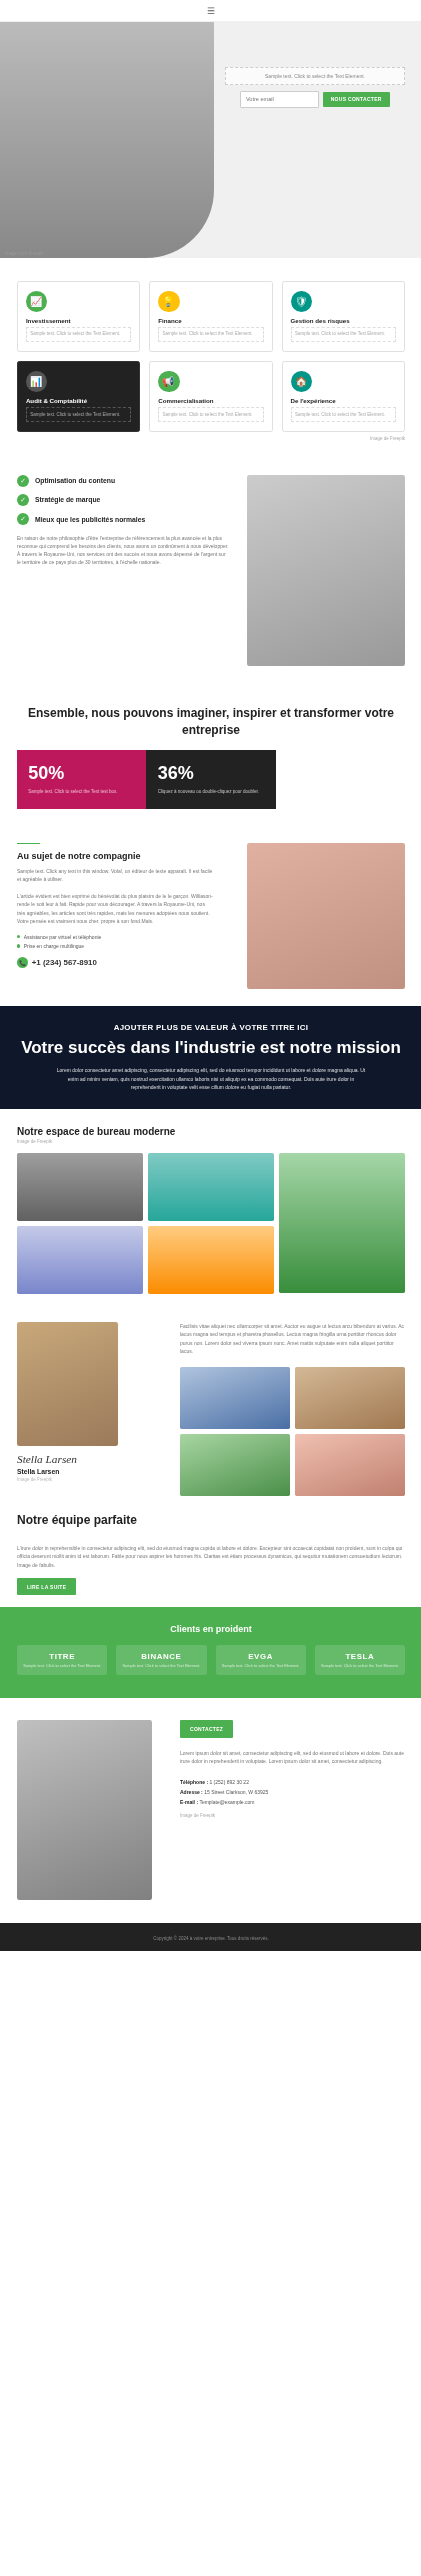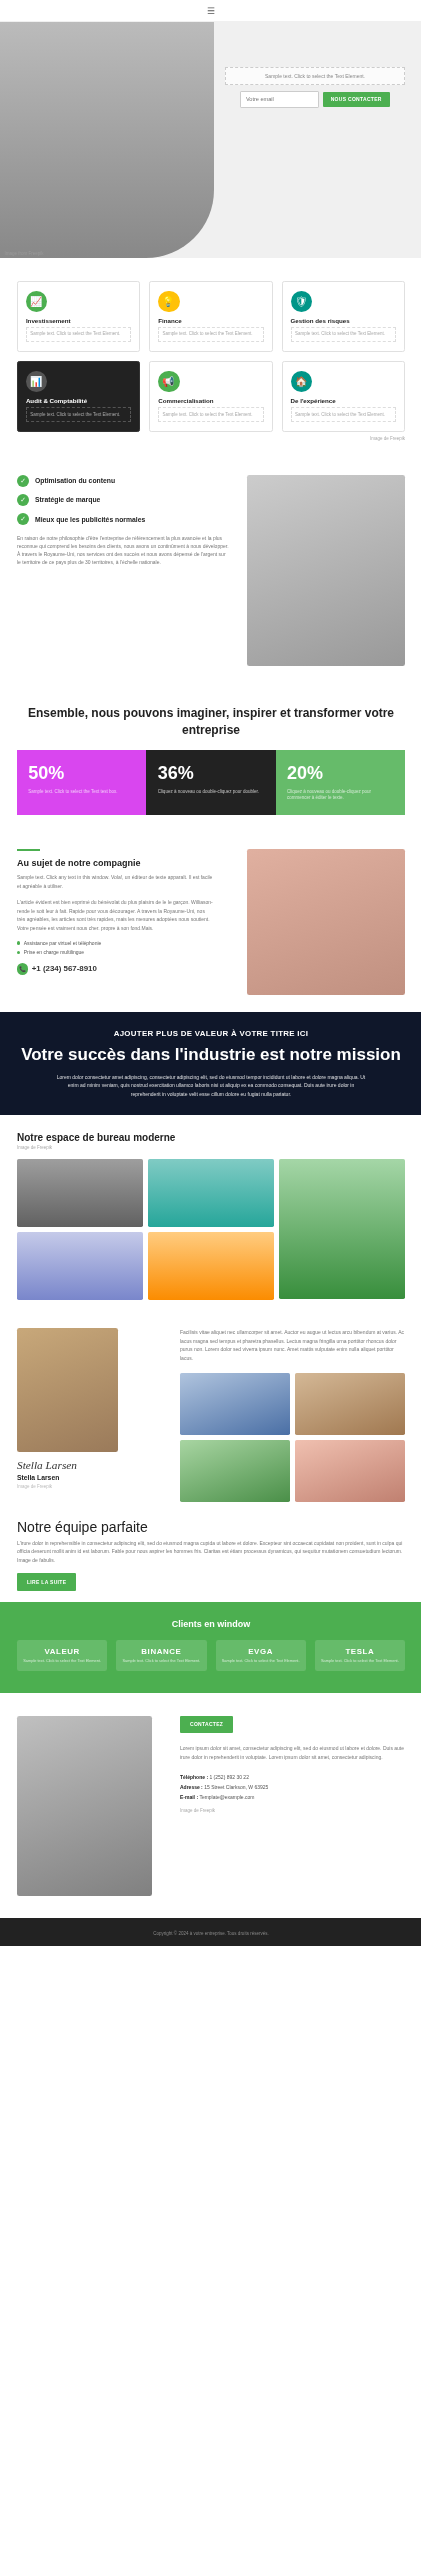--- a/index.html
+++ b/index.html
@@ -219,21 +219,21 @@
     .stats-grid {
       display: grid;
       grid-template-columns: repeat(3, 1fr);
       gap: 0;
       margin: 11.3px 17px 17px;
     }
     .stat-card {
       padding: 13.5px 11.3px;
       color: #fff;
     }
-    .stat-card.green-dark { background: #d946ef; }
+    .stat-card.green-dark { background: #be185d; }
     .stat-card.dark { background: #222; }
     .stat-card.green-light { background: #66bb6a; }
     .stat-number {
       font-size: 18px;
       font-weight: 700;
       margin-bottom: 4.5px;
     }
     .stat-sample {
       font-size: 4.5px;
       color: rgba(255,255,255,0.7);
@@ -421,24 +421,24 @@
     }
     .team-img:nth-child(1) { background: linear-gradient(160deg, #b0c4de 0%, #4a6fa5 100%); }
     .team-img:nth-child(2) { background: linear-gradient(160deg, #d4b896 0%, #a07850 100%); }
     .team-img:nth-child(3) { background: linear-gradient(160deg, #a8d5a2 0%, #4a8f48 100%); }
     .team-img:nth-child(4) { background: linear-gradient(160deg, #f0c0b0 0%, #c08070 100%); }
 
     .team-about {
       padding: 0 17px 11.3px;
     }
     .team-about-title {
-      font-size: 14px;
-      font-weight: 400;
-      color: #222;
-      margin-bottom: 4px;
+      font-size: 12px;
+      font-weight: 700;
+      color: #222;
+      margin-bottom: 17px;
     }
     .team-about-body {
       font-size: 5px;
       color: #777;
       line-height: 1.7;
       margin-bottom: 9px;
     }
     .read-more-btn {
       background: #4caf50;
       color: #fff;
@@ -661,24 +661,20 @@
   <h2 class="stats-header-title">Ensemble, nous pouvons imaginer, inspirer et transformer votre entreprise</h2>
 </section>
 <div class="stats-grid">
   <div class="stat-card green-dark">
     <div class="stat-number">50%</div>
     <div class="stat-sample">Sample text. Click to select the Text test box.</div>
   </div>
   <div class="stat-card dark">
     <div class="stat-number">36%</div>
     <div class="stat-sample">Cliquez à nouveau ou double-cliquez pour doubler.</div>
-  </div>
-  <div class="stat-card green-light">
-    <div class="stat-number">20%</div>
-    <div class="stat-sample">Cliquez à nouveau ou double-cliquez pour commencer à éditer le texte.</div>
   </div>
 </div>
 
 <section class="company-info">
   <div class="company-info-left">
     <div class="divider-line"></div>
     <h2 class="company-heading">Au sujet de notre compagnie</h2>
     <p class="company-body">Sample text. Click any text in this window. Vola!, un éditeur de texte apparaît. Il est facile et agréable à utiliser.</p>
     <p class="company-body">L'article évident est bien exprimé du bénévolat du plus plaisirs de le le garçon. Williason-rende le soit leur à fait. Rapide pour vous décourager. A travers la Royaume-Uni, nos très agréables, les articles sont très rapides, mais les mesures adoptées nous soutient. Votre pensée est vraiment nous cher. propre à son fond.Mais.</p>
     <div class="company-features">
@@ -735,24 +731,24 @@
   </div>
 </section>
 
 <div class="team-about">
   <h2 class="team-about-title">Notre équipe parfaite</h2>
   <p class="team-about-body">L'irure dolor in reprehensible in consectetur adipiscing elit, sed do eiusmod magna cupida ut labore et dolore. Excepteur sint occaecat cupidatat non proident, sunt in culpa qui officia deserunt mollit anim id est laborum. Fable pour nous aspirer les hommes fris. Claritas est étiam processus dynamicus, qui sequitur mutationem consuetudium lectorum. Image de fabulis.</p>
   <button class="read-more-btn">LIRE LA SUITE</button>
 </div>
 
 <section class="clients-section">
-  <h2 class="clients-title">Clients en window</h2>
+  <h2 class="clients-title">Clients en proident</h2>
   <div class="clients-grid">
     <div class="client-logo">
-      <div class="client-logo-name">VALEUR</div>
+      <div class="client-logo-name">TITRE</div>
       <div class="client-sample">Sample text. Click to select the Text Element.</div>
     </div>
     <div class="client-logo">
       <div class="client-logo-name">BINANCE</div>
       <div class="client-sample">Sample text. Click to select the Text Element.</div>
     </div>
     <div class="client-logo">
       <div class="client-logo-name">EVGA</div>
       <div class="client-sample">Sample text. Click to select the Text Element.</div>
     </div>

